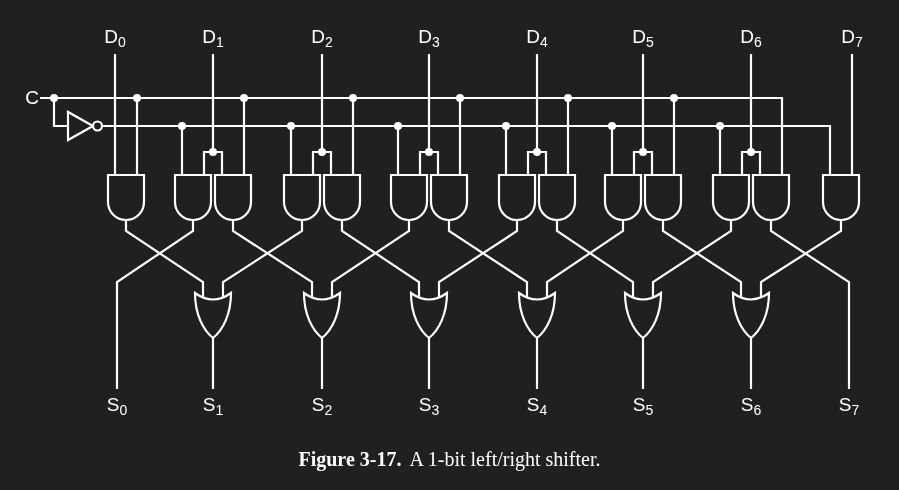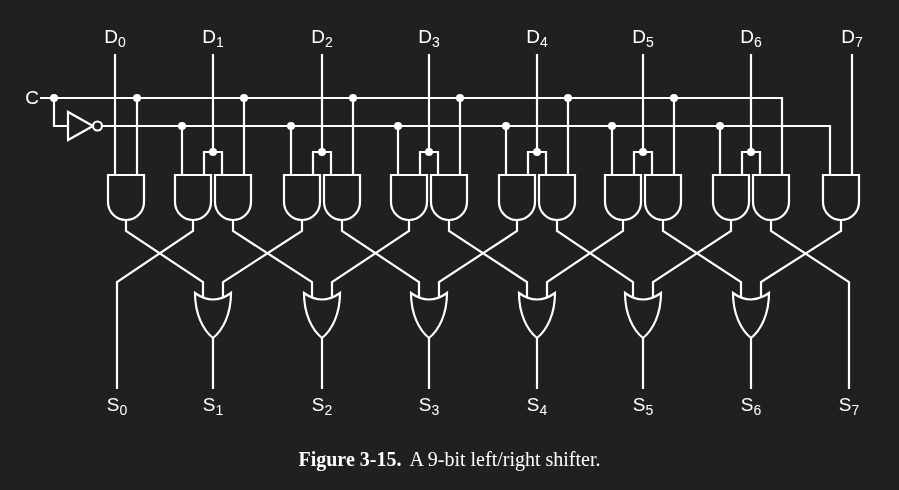--- a/index.html
+++ b/index.html
@@ -145,15 +145,15 @@
         <text x="213" y="411" text-anchor="middle"><tspan>S</tspan><tspan class="sub" dy="3.5">1</tspan></text>
         <text x="322" y="411" text-anchor="middle"><tspan>S</tspan><tspan class="sub" dy="3.5">2</tspan></text>
         <text x="429" y="411" text-anchor="middle"><tspan>S</tspan><tspan class="sub" dy="3.5">3</tspan></text>
         <text x="537" y="411" text-anchor="middle"><tspan>S</tspan><tspan class="sub" dy="3.5">4</tspan></text>
         <text x="643" y="411" text-anchor="middle"><tspan>S</tspan><tspan class="sub" dy="3.5">5</tspan></text>
         <text x="751" y="411" text-anchor="middle"><tspan>S</tspan><tspan class="sub" dy="3.5">6</tspan></text>
         <text x="849" y="411" text-anchor="middle"><tspan>S</tspan><tspan class="sub" dy="3.5">7</tspan></text>
       </g>
     </svg>
   <div class="caption">
-    <span class="fig">Figure 3-15.</span><span>A 9-bit left/right shifter.</span>
+    <span class="fig">Figure 3-17.</span><span>A 1-bit left/right shifter.</span>
   </div>
 </div>
 
 </body></html>

